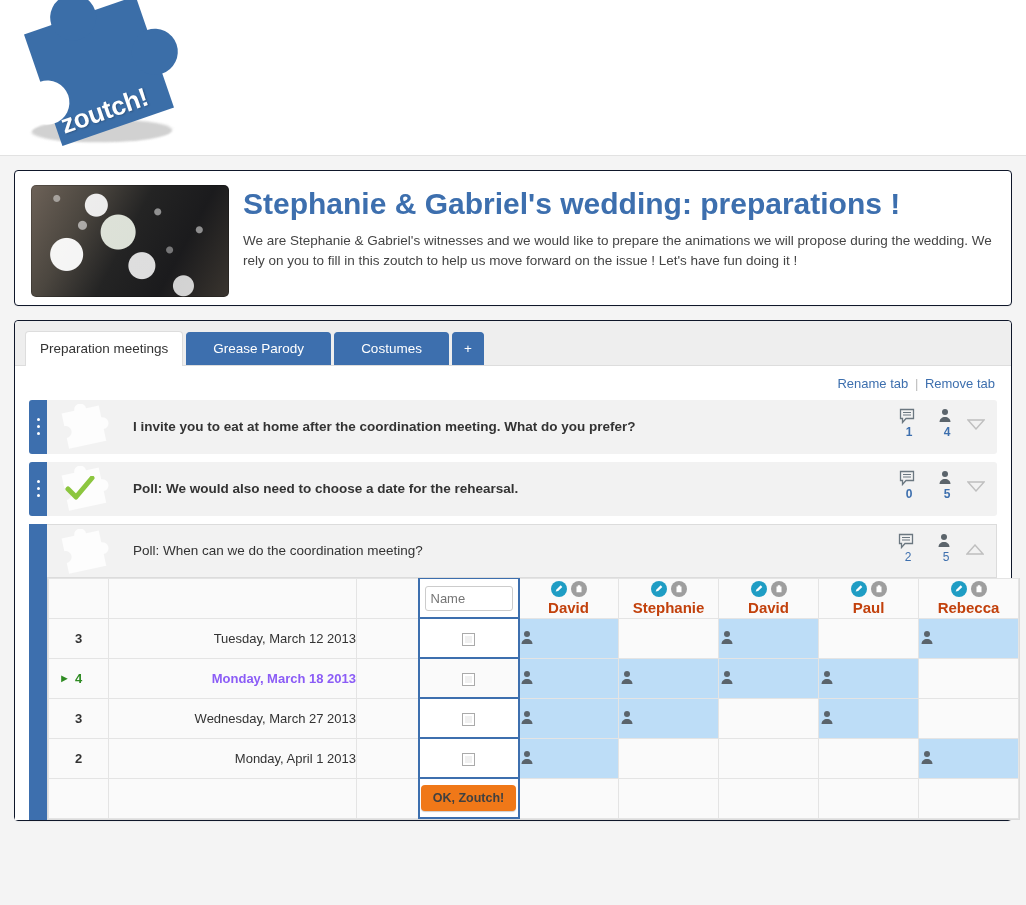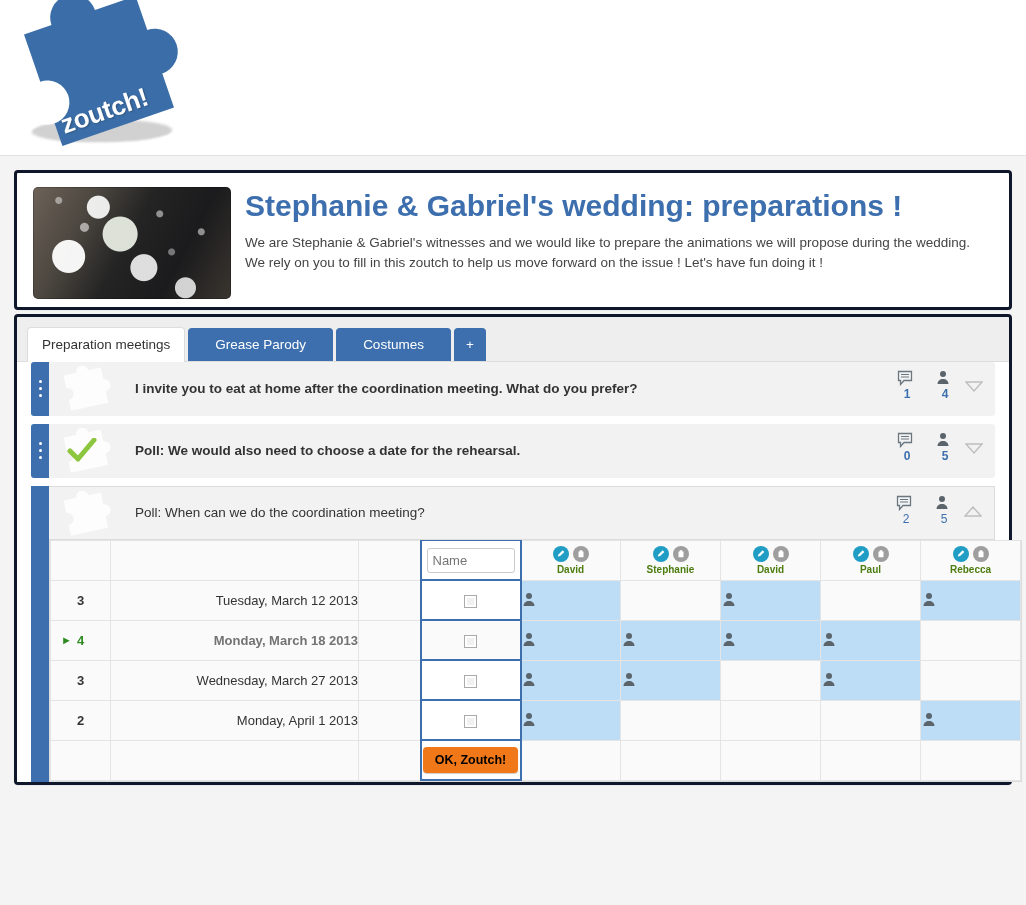--- a/index.html
+++ b/index.html
@@ -25,21 +25,21 @@
   .lp-notch-left { position:absolute; width:44px; height:44px; border-radius:50%; background:#ffffff; left:-22px; top:50px; }
   .lp-text {
     position:absolute; left:6px; bottom:4px; color:#ffffff;
     font-size:26px; font-weight:bold; letter-spacing:-.3px;
     text-shadow:1px 1px 2px rgba(0,0,0,.25);
   }
   .band-sep { height:1px; background:#e2e2e2; }
 
   
   .card {
-    background:#ffffff; border:3px solid #0f172a; border-radius:4px;
+    background:#ffffff; border:1px solid #0f172a; border-radius:4px;
     box-shadow:0 1px 1px rgba(0,0,0,.04);
   }
   .page { padding:14px 14px 0 14px; }
 
   
   .proj { display:flex; padding:14px 16px 8px 16px; }
   .proj-photo {
     width:198px; height:112px; border-radius:5px; flex:0 0 auto;
     background:
       radial-gradient(circle at 18% 62%, rgba(255,255,255,.95) 0 16px, rgba(255,255,255,0) 17px),
@@ -58,21 +58,21 @@
   .proj-text { padding-left:14px; flex:1 1 auto; }
   .proj-title {
     color:#3d6fae; font-size:30px; font-weight:bold;
     line-height:1.12; margin:2px 0 10px 0;
   }
   .proj-desc { color:#444; font-size:13.5px; line-height:1.5; }
   .proj-foot { text-align:right; padding:2px 16px 10px 16px; }
   .lnk { color:#3d6fae; text-decoration:none; font-size:13px; }
 
   
-  .tabs-card { margin-top:4px; }
+  .tabs-card { margin-top:14px; }
   .tabs-bar { background:#eeeeee; padding:9px 10px 0 10px; border-bottom:1px solid #dddddd; border-radius:4px 4px 0 0; }
   .tabs { display:flex; align-items:flex-end; gap:3px; }
   .tab {
     background:#3d6fae; color:#ffffff; padding:8px 26px;
     border-radius:4px 4px 0 0; font-size:13.5px; line-height:1.15;
     cursor:pointer; border:1px solid #3d6fae; border-bottom:none;
   }
   .tab.active { background:#ffffff; color:#333333; border-color:#dddddd; position:relative; top:1px; padding:9px 14px; }
   .tab.plus { padding:8px 11px; }
   .tab-actions { text-align:right; padding:10px 16px 9px 16px; background:#ffffff; }
@@ -110,37 +110,37 @@
   table.votes td, table.votes th { border:1px solid #e4e4e4; padding:0; }
   .c-rank { width:60px; text-align:center; font-weight:bold; background:#fafafa; position:relative; }
   .c-date { width:248px; padding:0 0 0 10px !important; background:#fafafa; text-align:right; }
   .c-gap  { width:62px; background:#fafafa; }
   .c-me   { width:100px; text-align:center; background:#ffffff; }
   .c-user { width:100px; text-align:center; background:#fafafa; }
   table.votes tr { height:40px; }
   .hdr-row { height:56px; }
   .hdr-row td { background:#fafafa; vertical-align:middle; }
   .hdr-row td.c-me { background:#ffffff; }
-  .uname { font-weight:bold; font-size:10px; color:#4d7c0f; display:block; margin-top:2px; }
+  .uname { font-weight:bold; font-size:15px; color:#c2410c; display:block; margin-top:2px; }
   .uicons { display:flex; gap:4px; justify-content:center; align-items:center; }
   .ic-circ { width:16px; height:16px; border-radius:50%; display:inline-flex; align-items:center; justify-content:center; }
   .ic-edit { background:#1f9dc4; }
   .ic-del  { background:#9e9e9e; }
   .name-input {
     width:88px; padding:4px 5px; font-family:"Liberation Sans", sans-serif;
     font-size:13px; color:#999; border:1px solid #cccccc; border-radius:3px;
     background:#ffffff; outline:none;
   }
   .winner td { color:#2e8b22; font-weight:bold; background:#fafafa; }
-  .winner .c-date { color:#737373; }
+  .winner .c-date { color:#8b5cf6; }
   .tri { color:#2e8b22; font-size:11px; position:absolute; left:10px; top:50%; transform:translateY(-50%); }
   .vote-on { background:#bdddf7 !important; }
   .cb { width:13px; height:13px; border:1px solid #aaaaaa; background:#f0f0f0; display:inline-block; box-shadow:inset 0 0 0 2px #ffffff; cursor:pointer; vertical-align:middle; }
   .btn-ok {
-    background:#f07818; color:#000000; font-weight:bold; font-size:12.5px;
+    background:#f07818; color:#404040; font-weight:bold; font-size:12.5px;
     border:none; border-radius:4px; padding:6px 12px; cursor:pointer;
     font-family:"Liberation Sans", sans-serif;
     box-shadow:0 1px 1px rgba(0,0,0,.2);
   }
   .me-border { outline:2px solid #3d6fae; outline-offset:-1px; }
   .foot-row { height:42px; }
   .foot-row td { background:#fafafa; border:1px solid #e4e4e4; }
   .foot-row td.c-me { background:#ffffff; text-align:center; }
   svg { display:block; }
 </style>
@@ -177,20 +177,25 @@
 
     <div class="tabs-bar">
       <div class="tabs">
         <div class="tab active">Preparation meetings</div>
         <div class="tab">Grease Parody</div>
         <div class="tab">Costumes</div>
         <div class="tab plus">+</div>
       </div>
     </div>
 
+    <div class="tab-actions">
+      <a class="lnk" href="#">Rename tab</a>
+      <span class="sep">|</span>
+      <a class="lnk" href="#">Remove tab</a>
+    </div>
 
     <div class="polls">
 
       <div class="poll">
         <div class="handle">
           <div class="dot"></div>
             <div class="dot"></div>
             <div class="dot"></div>
         </div>
         <div class="poll-main">

